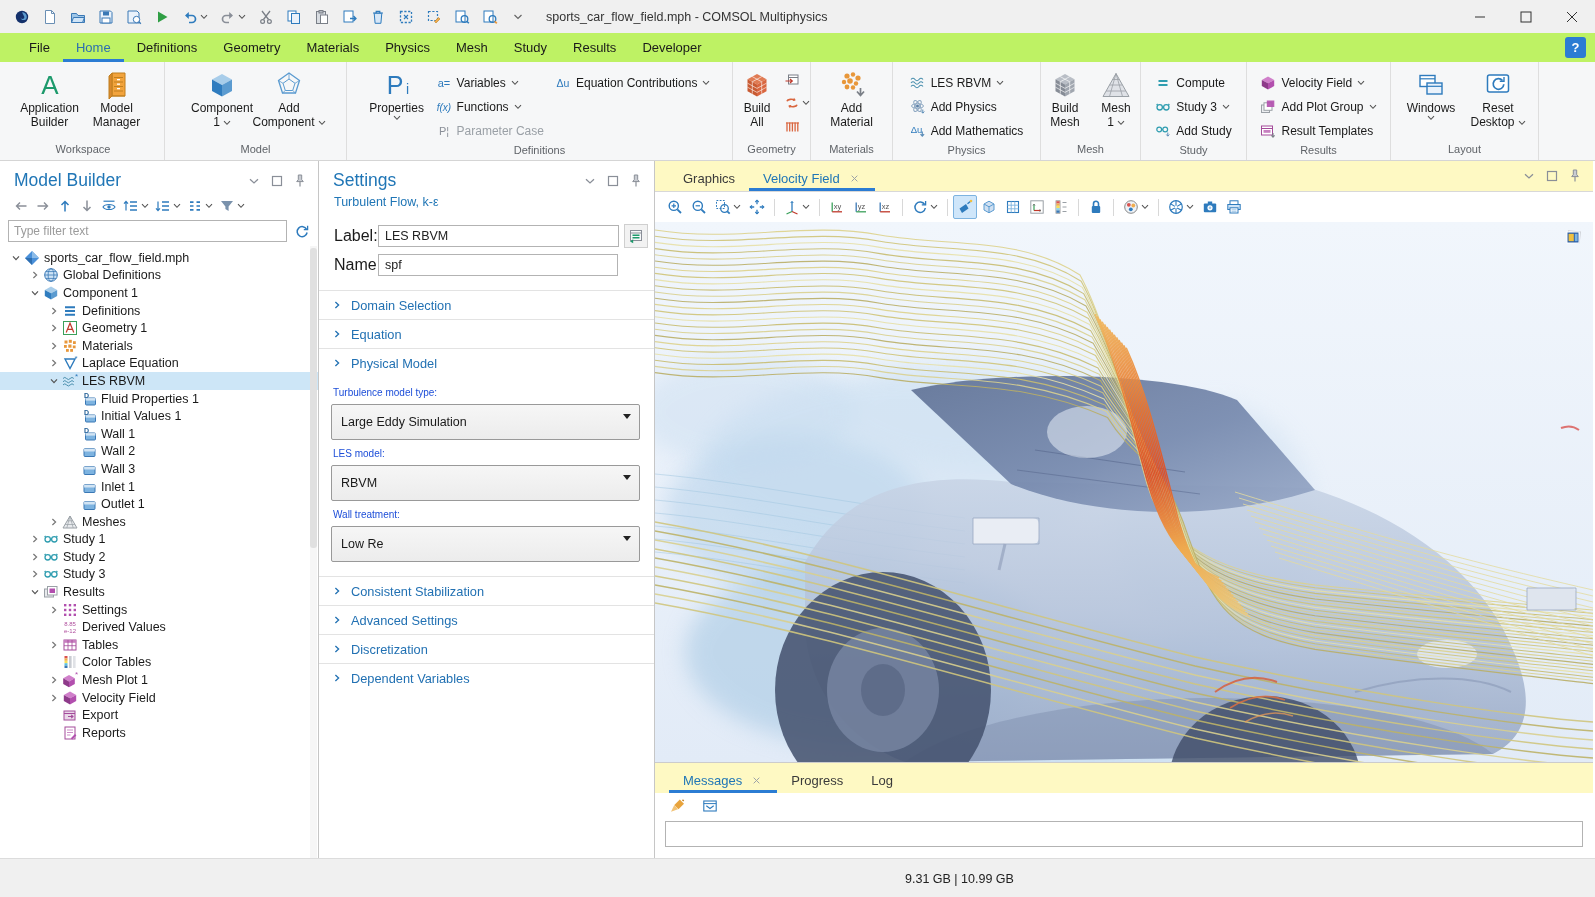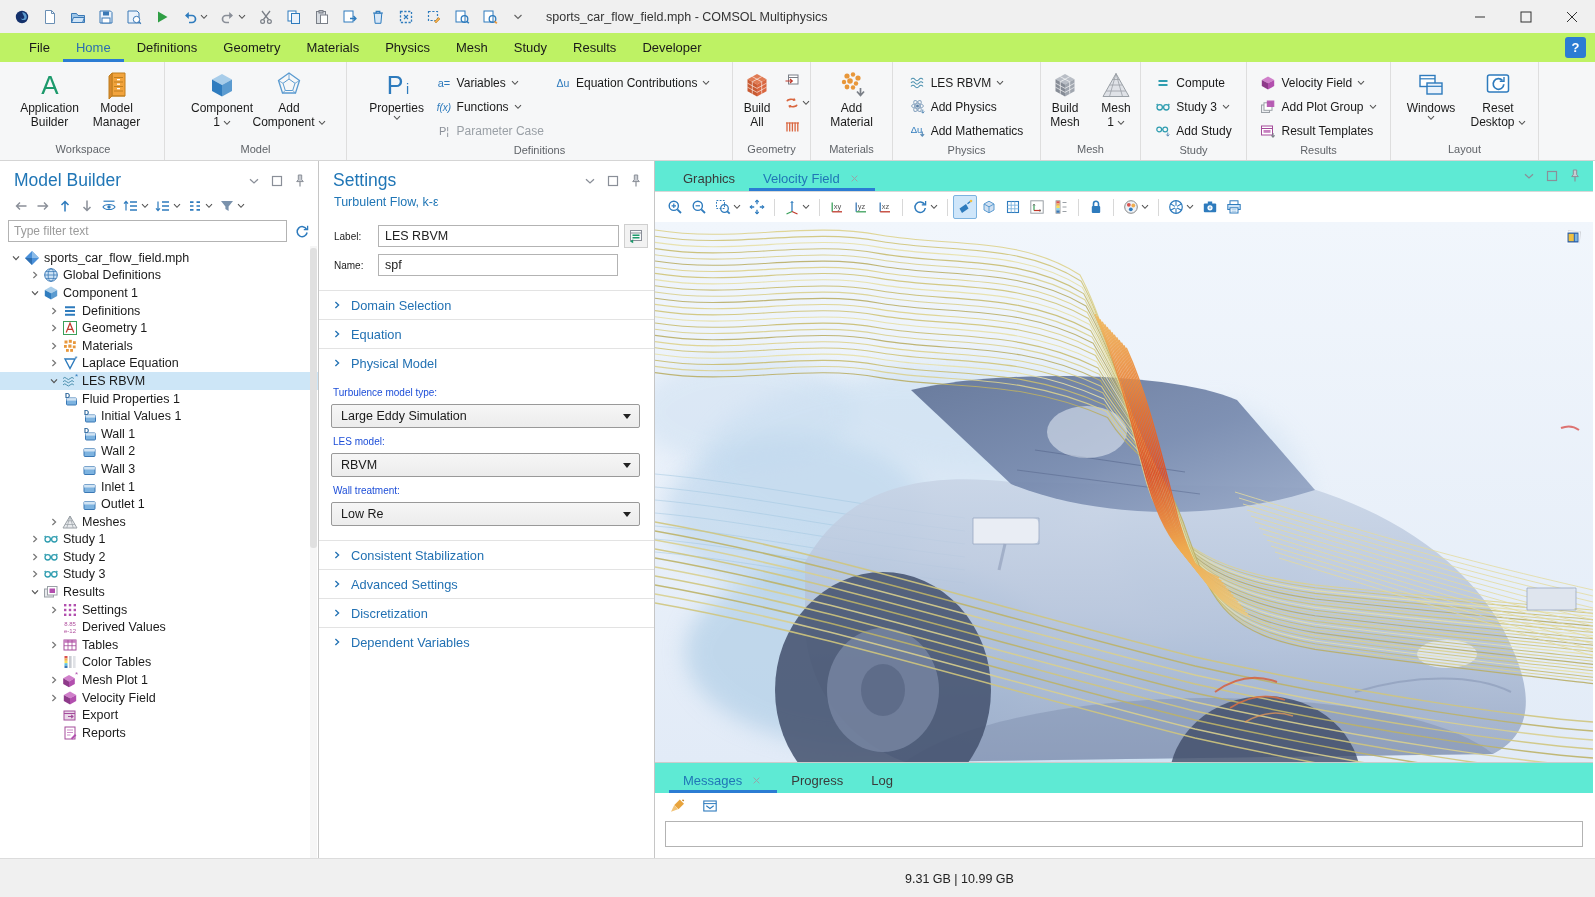--- a/index.html
+++ b/index.html
@@ -58,32 +58,32 @@
   .trow.selected { background:#cde6f7; }
   .tchev { width:15px; display:flex; justify-content:center; flex:none; }
   .ticon { width:17px; display:flex; justify-content:center; flex:none; }
   .tlabel { margin-left:4px;text-align:right; }
   .mb-scroll { position:absolute; right:1px; top:0; width:7px; height:100%; background:#f6f6f6; }
   .mb-thumb { position:absolute; right:0; top:2px; width:7px; height:300px; background:#e0e0e0; border-radius:3px; }
 
   
   .set-sub { color:#2076b6; font-size:12.5px; padding:3px 0 12px 15px; }
   .fieldrow { display:flex; align-items:center; padding:3px 6px 3px 15px; }
-  .fieldrow .fcap { width:44px; font-size:10px; flex:none; }
+  .fieldrow .fcap { width:44px; font-size:16px; flex:none; }
   .fieldrow input { flex:1; height:22px; border:1px solid #b3b3b3; font-size:12.5px; padding:0 6px; font-family:inherit; color:#222; }
   .label-btn { width:24px; height:24px; margin-left:5px; border:1px solid #cfcfcf; background:#f2f2f2; display:flex; align-items:center; justify-content:center; flex:none; }
   .sections { margin-top:11px; }
   .sect { border-top:1px solid #e3e3e3; height:29px; display:flex; align-items:center; padding-left:13px; gap:9px; color:#2271b3; font-size:12.8px; }
   .sect-body { padding:2px 14px 14px 12px; }
   .fcaption { font-size:10px; padding:8px 0 6px 2px; color:#1d4ed8; }
-  .cselect { height:24px; background:linear-gradient(#f6f6f6,#ececec); border:1px solid #999; border-radius:2px; display:flex; align-items:center; padding:0 22px 0 9px; font-size:12.5px; position:relative; color:#1a1a1a; }
+  .cselect { height:36px; background:linear-gradient(#f6f6f6,#ececec); border:1px solid #999; border-radius:2px; display:flex; align-items:center; padding:0 22px 0 9px; font-size:12.5px; position:relative; color:#1a1a1a; }
   .cselect:after { content:""; position:absolute; right:8px; top:9px; border:4px solid transparent; border-top:5px solid #222; }
 
   
-  .gtabs { height:31px; display:flex; align-items:stretch; padding-left:14px; border-bottom:1px solid #d8d8d8; position:relative; background:#5eead4; }
+  .gtabs { height:31px; display:flex; align-items:stretch; padding-left:14px; border-bottom:1px solid #d8d8d8; position:relative; background:#fef9c3; }
   .gtab { padding:7px 14px 0; font-size:13px; color:#3a3a3a; display:flex; gap:8px; align-items:center; border-bottom:3px solid transparent; }
   .gtab.active { color:#2076b6; border-bottom-color:#2b7cd3; }
   .gtabs .panel-icons { position:absolute; right:10px; top:7px; }
   .gtoolbar { height:30px; display:flex; align-items:center; padding:0 8px; background:#fff; }
   .gtb { height:24px; min-width:22px; display:flex; align-items:center; justify-content:center; gap:2px; padding:0 3px; border:1px solid transparent; border-radius:2px; }
   .gtb.active { background:#cfe6fa; border-color:#7db3e0; }
   .gsep { width:1px; height:17px; background:#d8d8d8; margin:0 5px; flex:none; }
   .canvas { height:540px; position:relative; background:linear-gradient(180deg,#f1f6fc,#e2ebf7); overflow:hidden; }
   .canvas svg.flow { position:absolute; left:0; top:0; }
   .legend-btn { position:absolute; top:7px; right:11px; }
@@ -916,21 +916,21 @@
             <span class="ticon ic">
               <svg width="16" height="16" viewBox="0 0 16 16">
                 <path d="M1 5.5q1.8-2.2 3.6 0t3.6 0t3.6 0" fill="none" stroke="#4a8fae"></path>
                 <path d="M1 8.7q1.8-2.2 3.6 0t3.6 0t3.6 0" fill="none" stroke="#4a8fae"></path>
                 <path d="M1 11.9q1.8-2.2 3.6 0t3.6 0t3.6 0" fill="none" stroke="#4a8fae"></path>
                 <text x="13" y="5.5" font-size="8" fill="#2e7bbd">*</text>
               </svg>
             </span>
             <span class="tlabel">LES RBVM</span>
           </div>
-          <div class="trow" style="padding-left:46px">
+          <div class="trow" style="padding-left:65px">
             <span class="tchev"></span>
             <span class="ticon ic">
               <svg width="16" height="16" viewBox="0 0 16 16">
                 <text x="3" y="6.5" font-size="7" font-weight="bold" fill="#1f5c94" font-family="Liberation Sans,sans-serif">D</text>
                 <rect x="4.5" y="7" width="10" height="7" rx="1" fill="#7db3e0" stroke="#3a78b5"></rect>
                 <rect x="4.5" y="7" width="10" height="2.6" fill="#fff" opacity=".65"></rect>
               </svg>
             </span>
             <span class="tlabel">Fluid Properties 1</span>
           </div>

